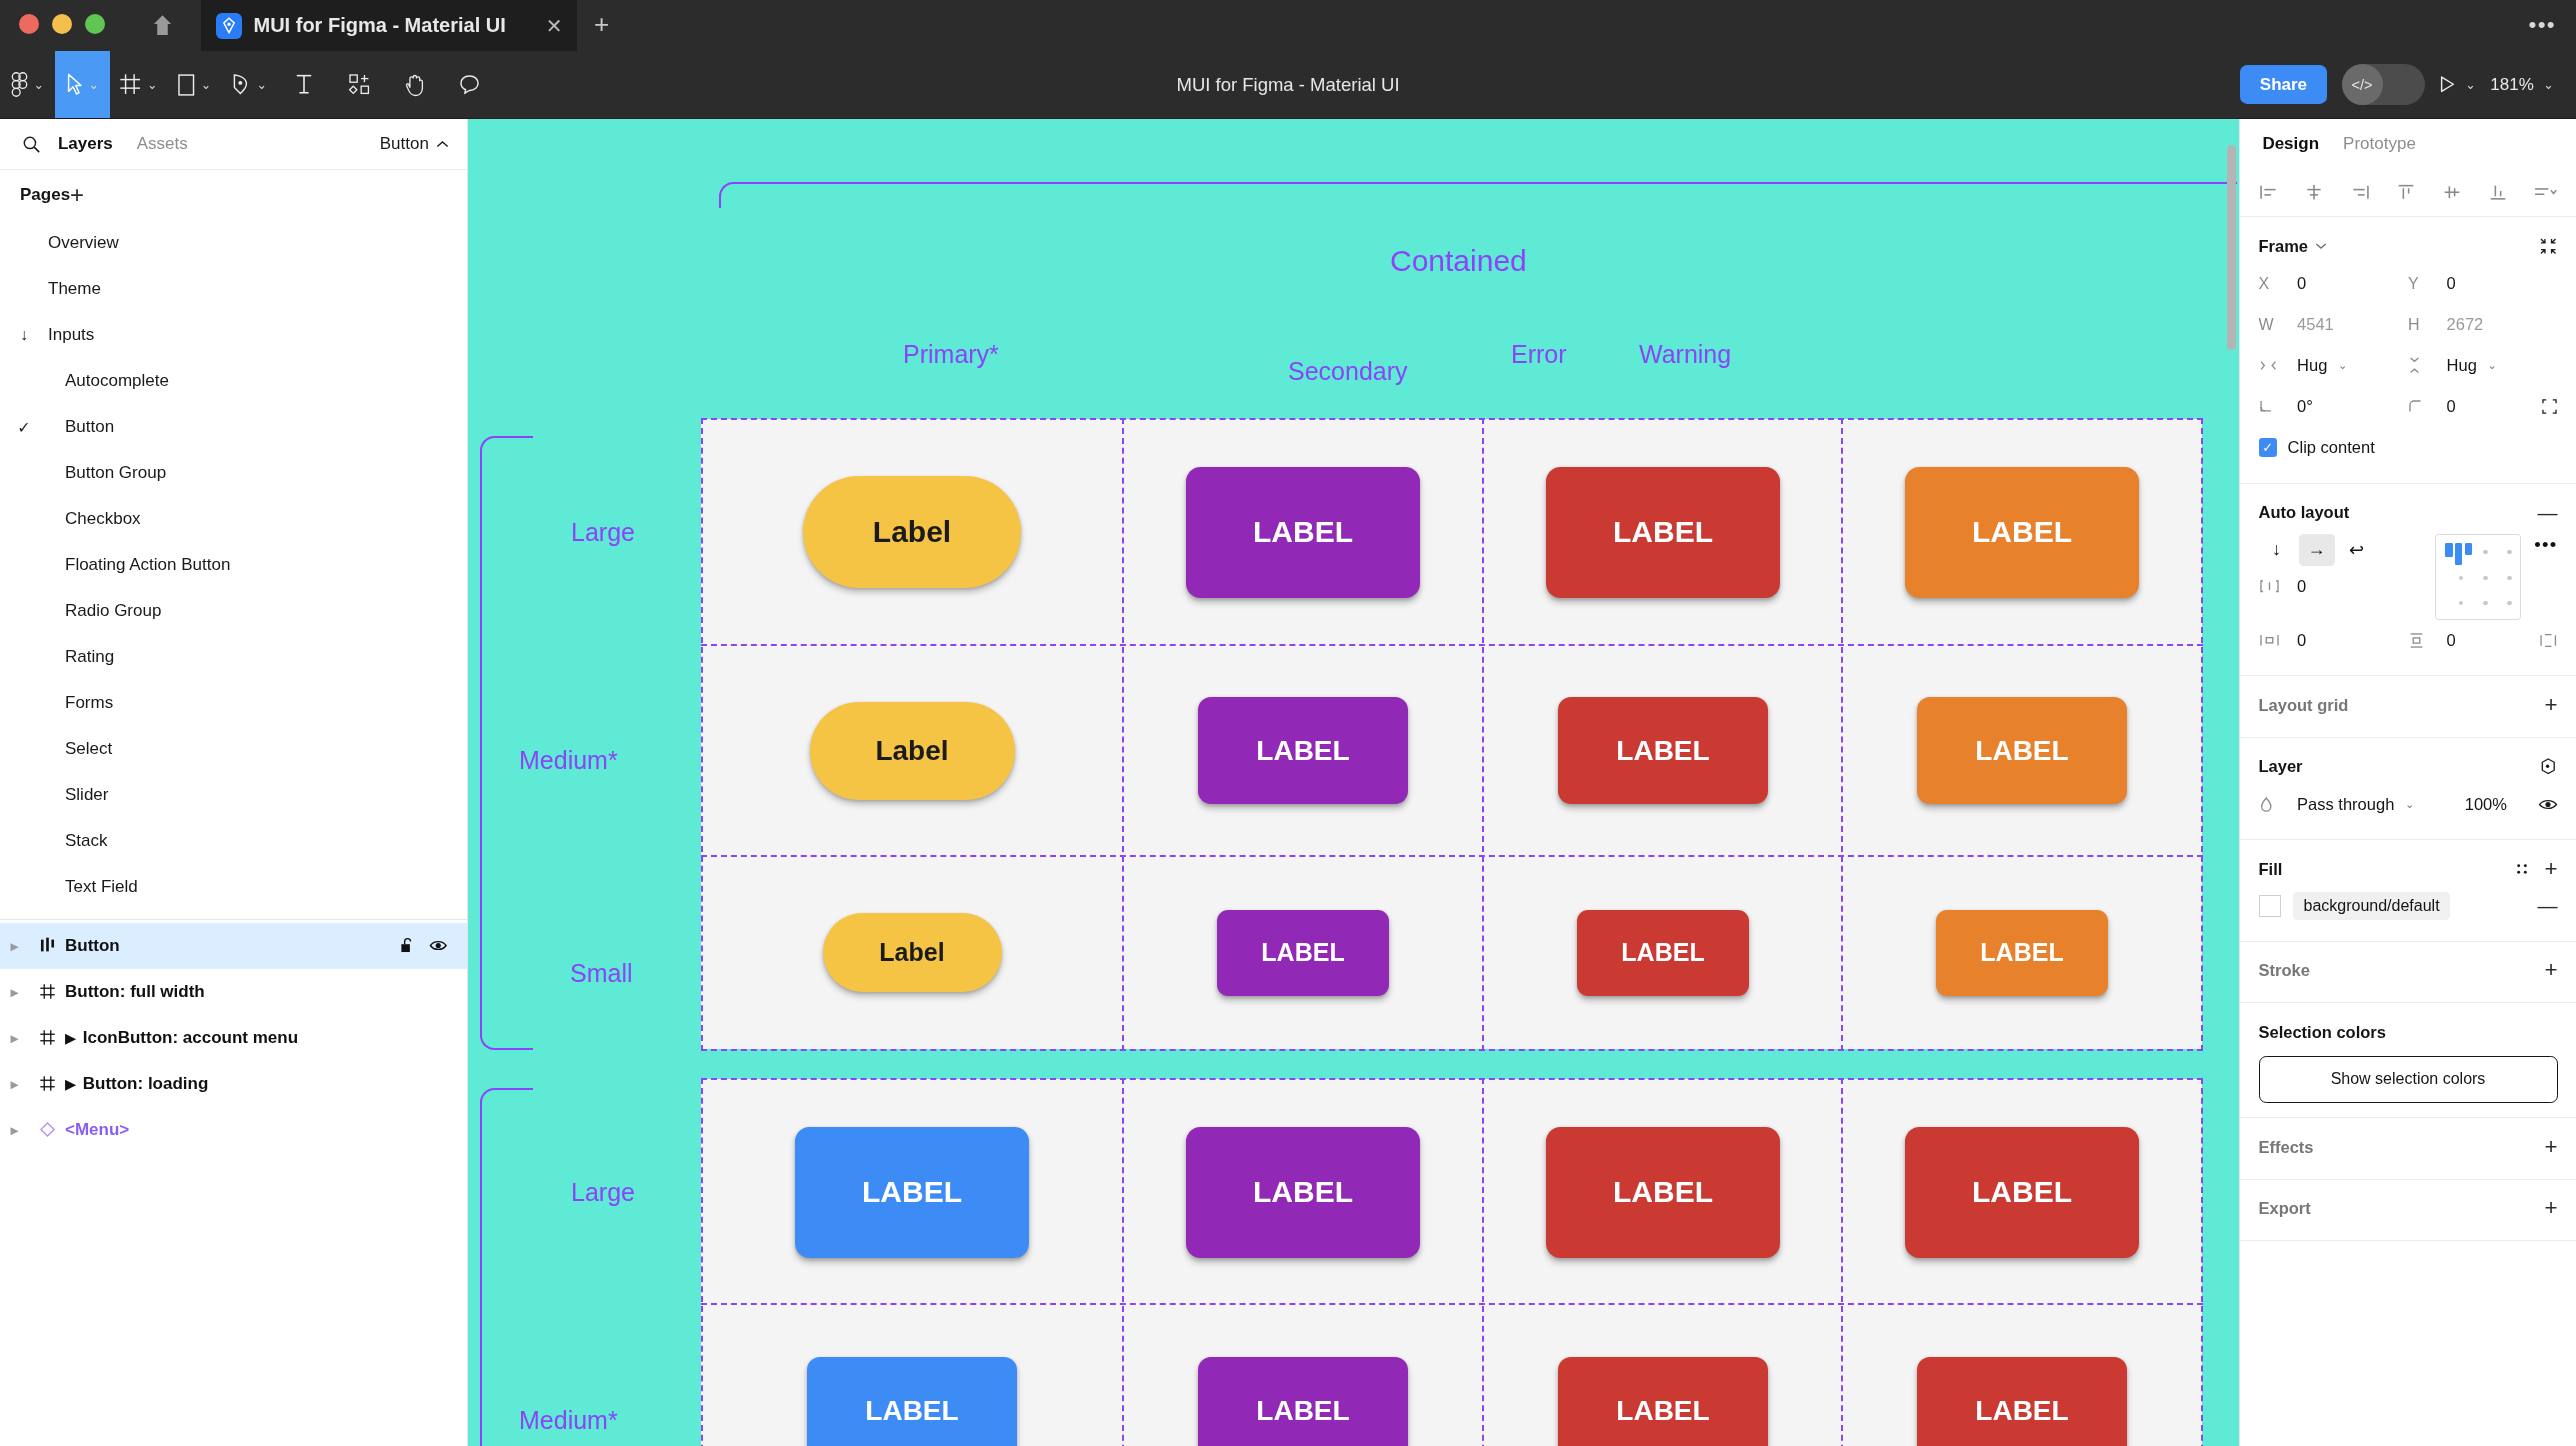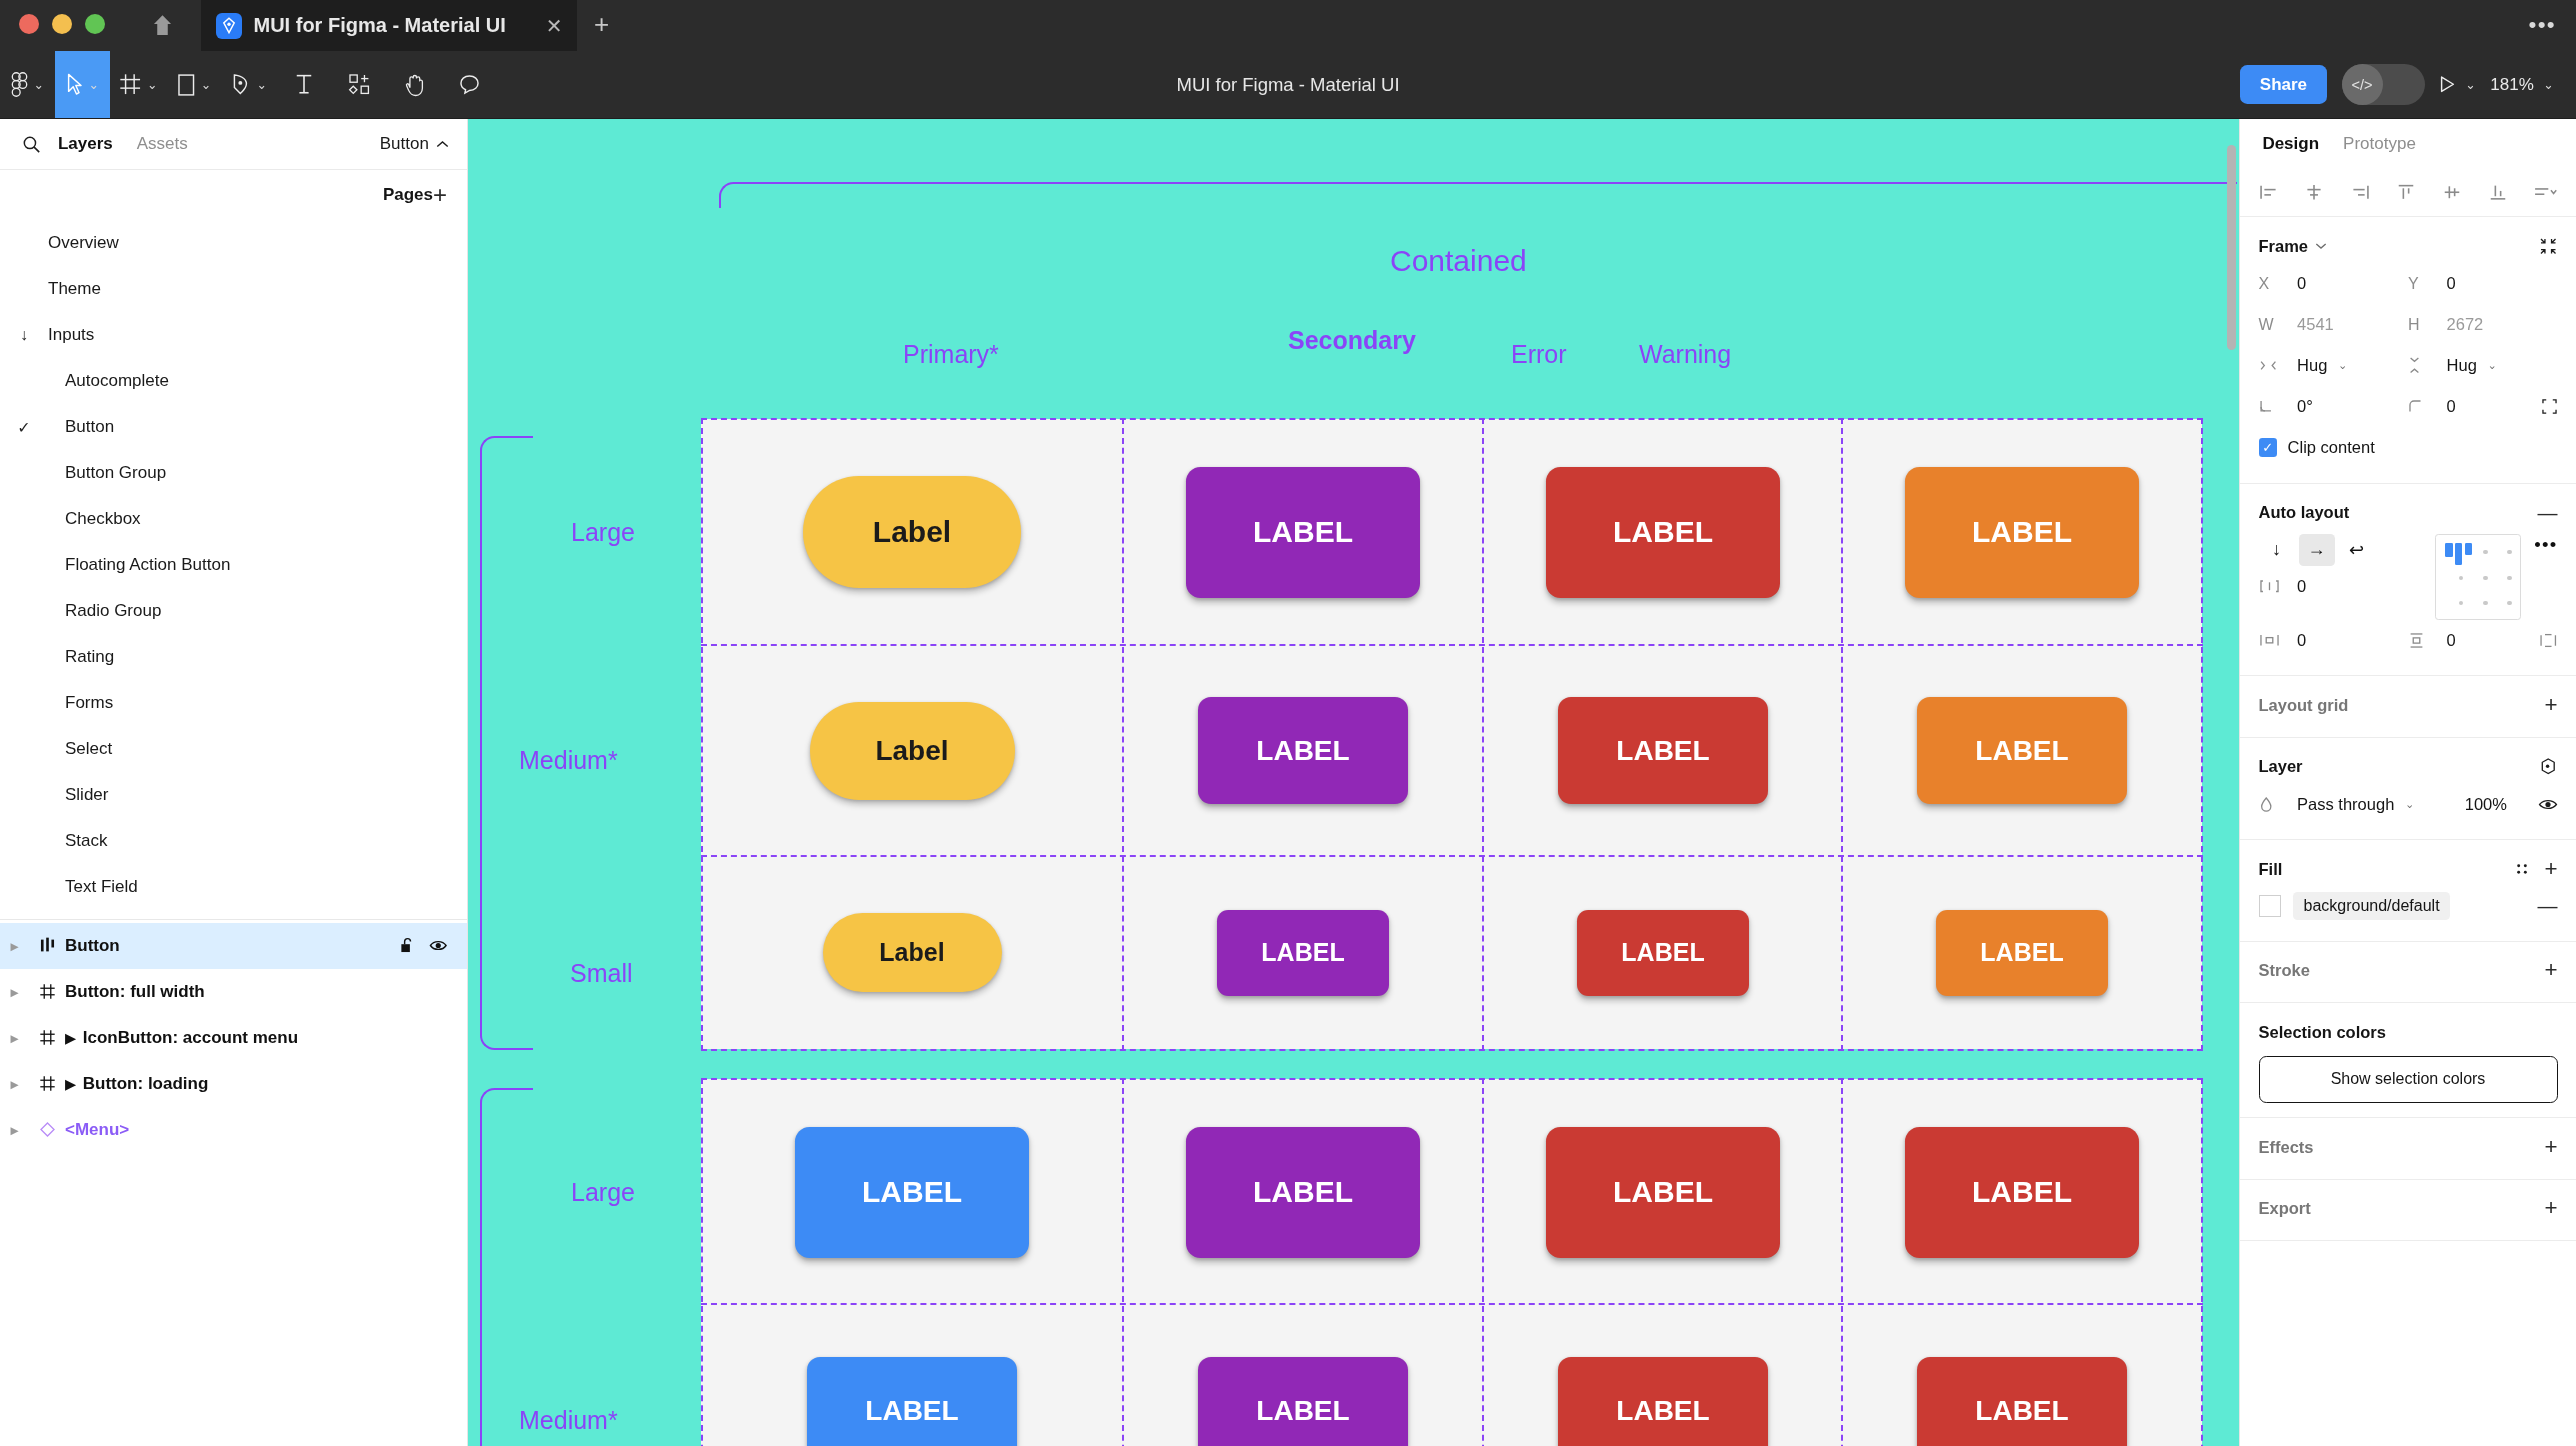--- a/index.html
+++ b/index.html
@@ -93,21 +93,21 @@
     padding: 0 22.4px; border-bottom: 0.7px solid #eaeaea; position: relative;
   }
   #lp-search-icon { margin-right: 17px; display: flex; align-items: center; }
   .lp-tab { font-size: 17px; color: #8e8e8e; margin-right: 24px; cursor: pointer; }
   .lp-tab.sel { color: #111; font-weight: bold; }
   #lp-component-sel {
     position: absolute; right: 18.5px; display: flex; align-items: center; gap: 6.6px;
     font-size: 17px; color: #1a1a1a; cursor: pointer;
   }
   #pages-head {
-    height: 50px; display: flex; align-items: center; justify-content: flex-end;
+    height: 50px; display: flex; align-items: center; justify-content: flex-start;
     padding: 0 20px 0 20px;
   }
   #pages-title { font-size: 17px; font-weight: bold; color: #151515; }
   #pages-add { font-size: 24px; color: #2b2b2b; line-height: 1; font-weight: 300; cursor: pointer; }
   #pages-list { padding-bottom: 4px; }
   .page-row {
     height: 46px; display: flex; align-items: center; font-size: 17px;
     color: #1a1a1a; cursor: pointer; position: relative;
   }
   .page-row .pg-check { width: 48px; text-align: center; font-size: 16px; color: #1f1f1f; }
@@ -546,21 +546,21 @@
 </div>
 
 <div id="canvas">
   <div id="canvas-inner">
 
     <div id="container-label">Contained</div>
 
     <div class="group-bracket" style="left:251px; top:63px; width:1518px; height:26px; border-bottom:none; border-left:2.6px solid #8b44f7; border-top:2.6px solid #8b44f7; border-radius:14.5px 0 0 0;"></div>
 
     <div class="col-label" style="left:435px; top:221px;">Primary*</div>
-    <div class="col-label" style="left:820px; top:207px;font-weight:bold;">Secondary</div>
+    <div class="col-label" style="left:820px; top:238px;">Secondary</div>
     <div class="col-label" style="left:1043px; top:221px;">Error</div>
     <div class="col-label" style="left:1171px; top:221px;">Warning</div>
 
     <div class="group-bracket" style="left:12px; top:317px; width:53px; height:614px;"></div>
 
     <div class="cell" style="left:233px; top:300px; width:422px; height:226px;">
       <span class="mui-btn" style="background:#f6c445;color:#1b1b1b;width:218px;height:112px;border-radius:56px;font-size:30px;">Label</span>
     </div>
     <div class="cell" style="left:655px; top:300px; width:360px; height:226px;">
       <span class="mui-btn" style="background:#9128b6;color:#fff;width:234px;height:131px;border-radius:14.5px;font-size:30px;">LABEL</span>

